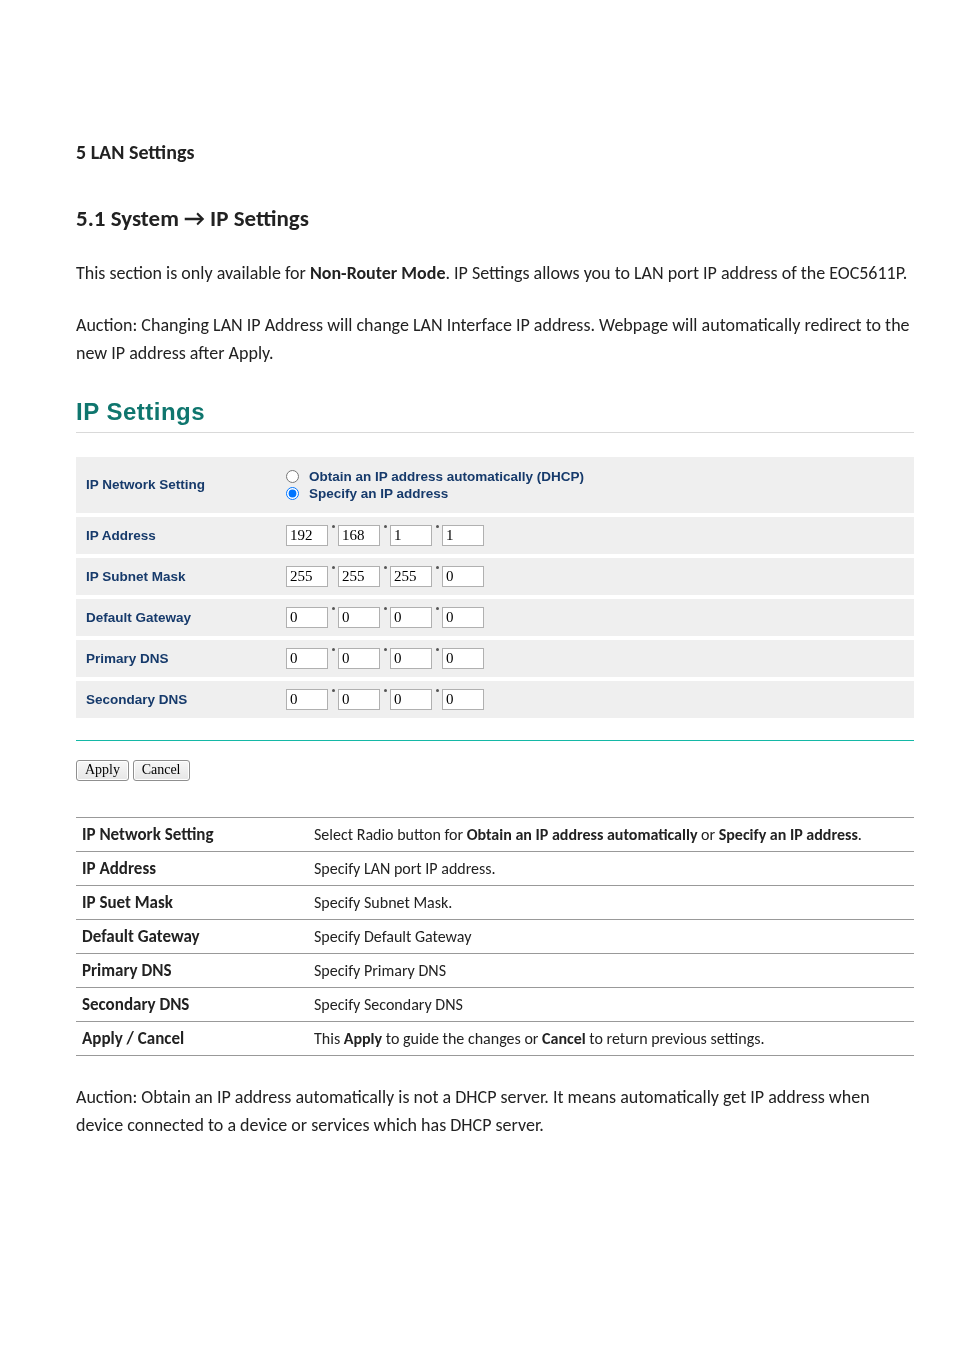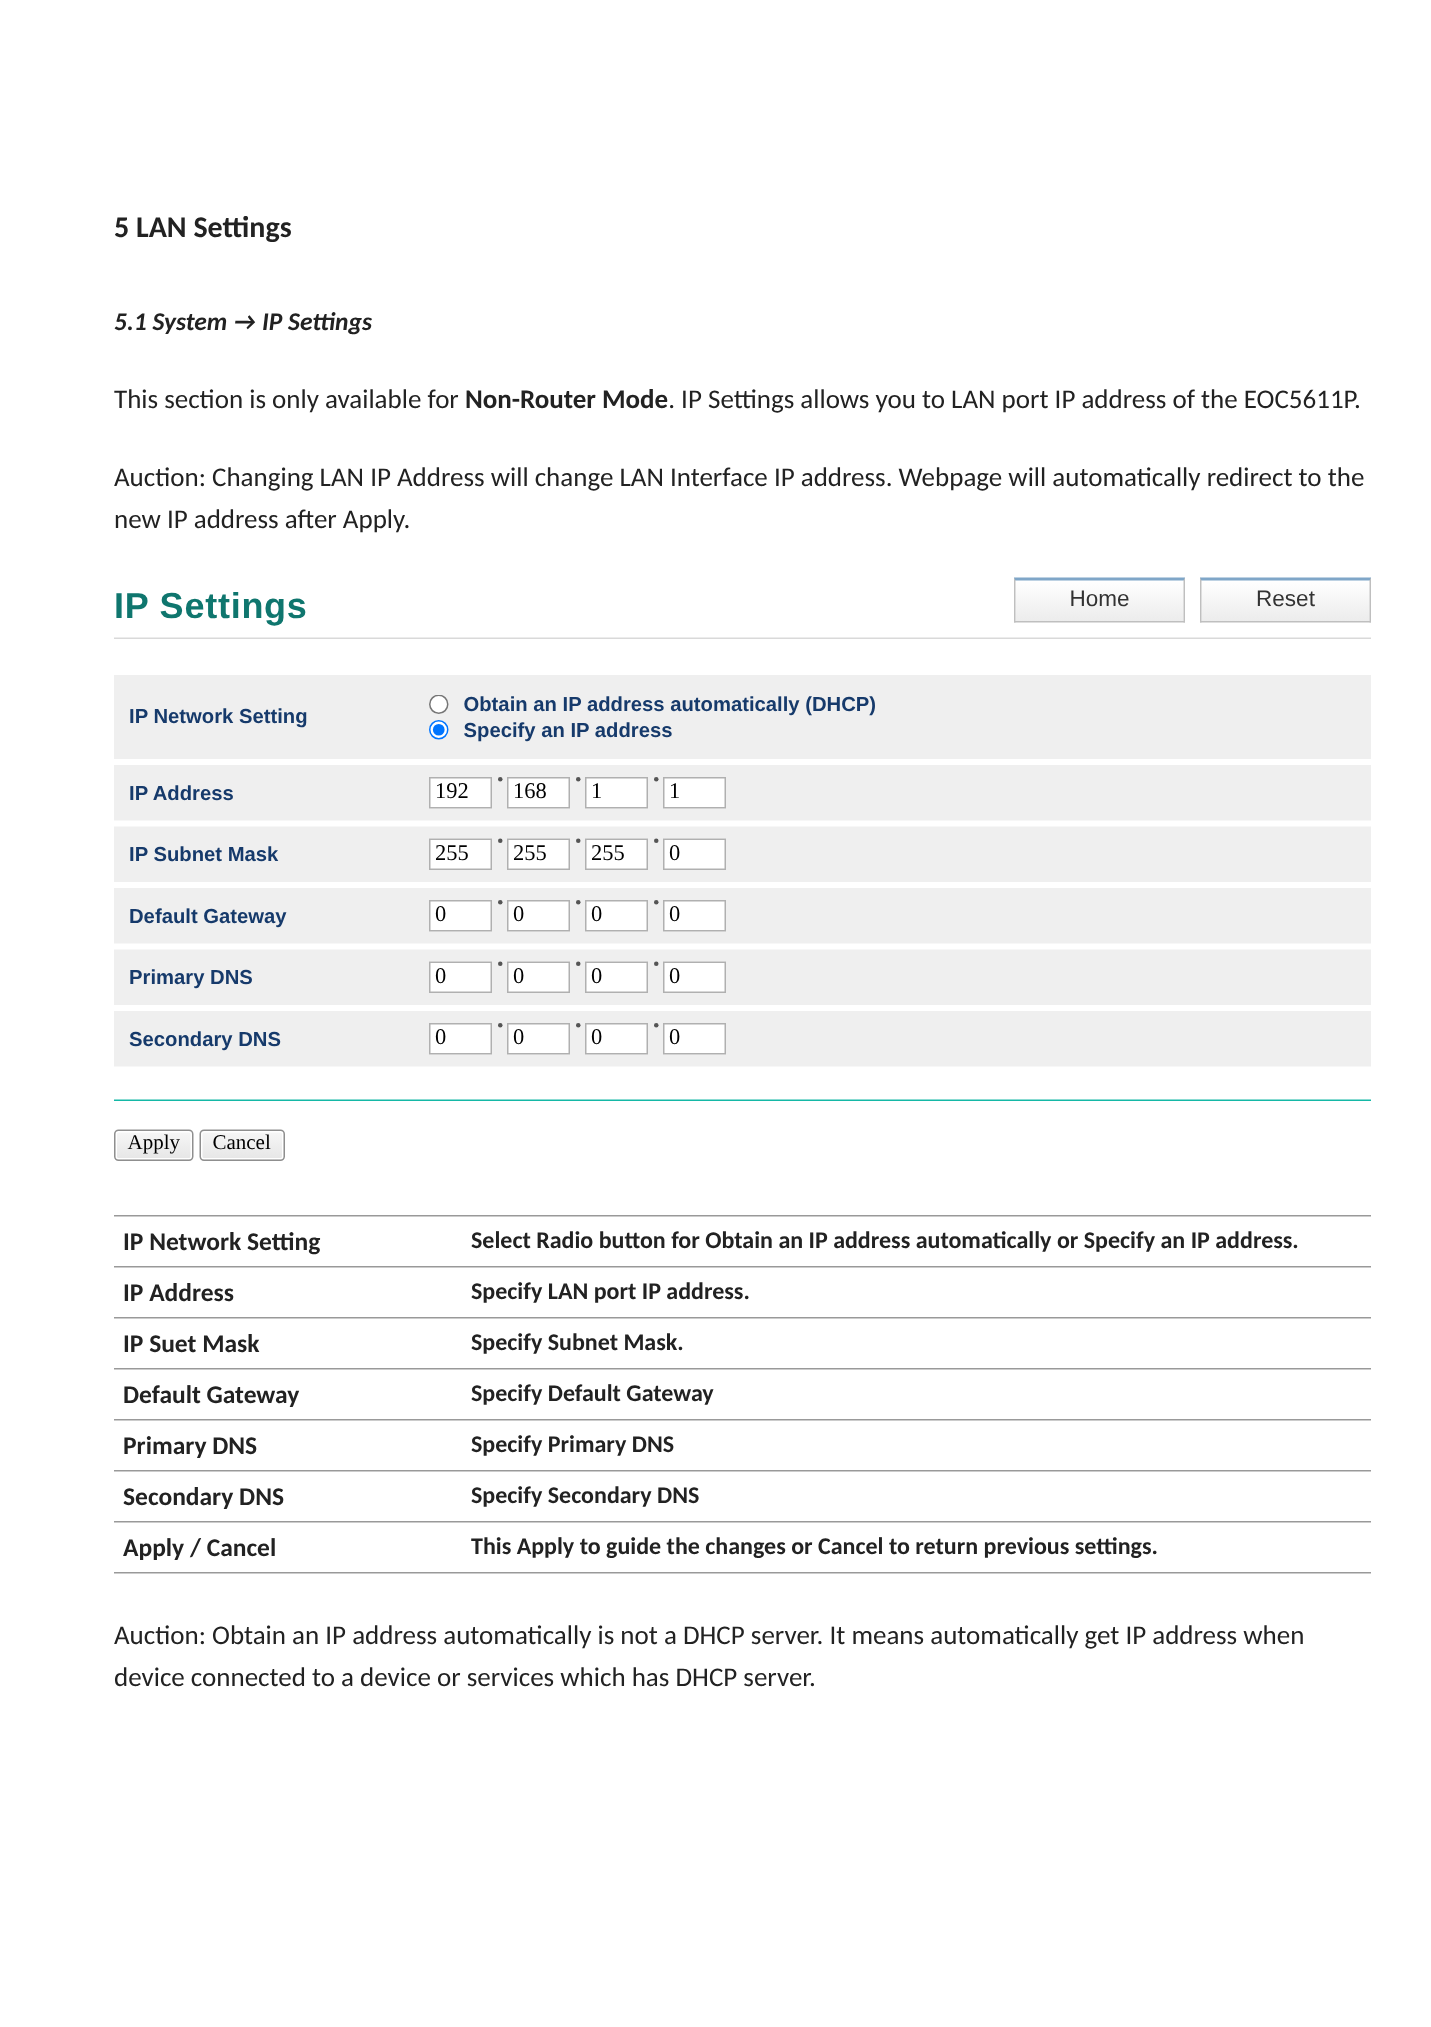--- a/index.html
+++ b/index.html
@@ -19,24 +19,23 @@
     font-size: 20px;
     font-weight: bold;
     margin: 0 0 40px 0;
   }
   p.body {
     font-size: 18px;
     margin: 0 0 24px 0;
     line-height: 1.55;
   }
   .sub-h {
-    font-size: 17px;
+    font-size: 23px;
     font-weight: bold;
     margin: 8px 0 28px 0;
-    font-style: italic;
   }
   
   .panel-wrap {
     margin-top: 6px;
   }
   .panel-head {
     display: flex;
     align-items: flex-start;
     justify-content: space-between;
     padding-bottom: 6px;
@@ -144,21 +143,20 @@
   table.desc {
     width: 100%;
     border-collapse: collapse;
     margin-top: 36px;
     font-size: 16px;
   }
   table.desc th, table.desc td {
     text-align: left;
     padding: 6px 6px;
     border-bottom: 1px solid #999;
-    font-weight: bold;
   }
   table.desc .row-term {
     width: 220px;
     font-weight: bold;
     font-size: 17px;
   }
   table.desc tr:first-child td,
   table.desc tr:first-child th {
     border-top: 1px solid #999;
   }
@@ -174,24 +172,20 @@
   <div class="sub-h">5.1 System → IP Settings</div>
 
   <p class="body">
     <span>This section is only available for </span><b>Non-Router Mode</b><span>. IP Settings allows you to LAN port IP address of the EOC5611P.</span>
   </p>
   <p class="body">Auction: Changing LAN IP Address will change LAN Interface IP address. Webpage will automatically redirect to the new IP address after Apply.</p>
 
   <div class="panel-wrap">
     <div class="panel-head">
       <div class="panel-title">IP Settings</div>
-      <div class="panel-buttons">
-        <div class="hb">Home</div>
-        <div class="hb">Reset</div>
-      </div>
     </div>
 
     <table class="cfg">
       <tbody>
           <tr>
         <td class="lbl">IP Network Setting</td>
         <td class="val">
           <label class="radio-row">
             <input type="radio" name="ipmode" style="">
             <span>Obtain an IP address automatically (DHCP)</span>

